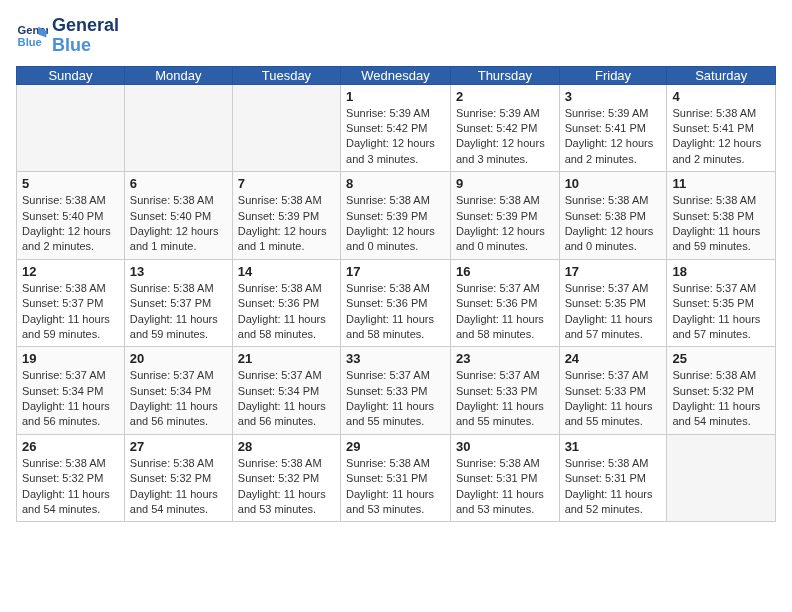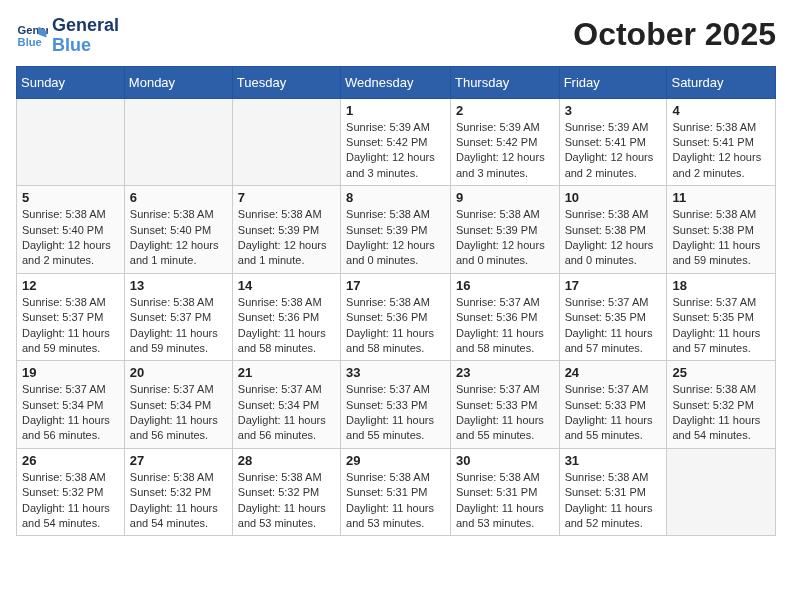--- a/index.html
+++ b/index.html
@@ -46,22 +46,22 @@
     }
     .calendar {
       width: 100%;
       border-collapse: collapse;
       border: 1px solid #ccc;
     }
     .calendar th {
       background: #2c5fa8;
       color: #fff;
       font-size: 13px;
-      padding: 8px 4px;
-      text-align: left;
+      padding: 1px 4px;
+      text-align: center;
       border: 1px solid #2454a0;
       font-weight: normal;
     }
     .calendar td {
       vertical-align: top;
       border: 1px solid #ccc;
       padding: 4px 5px;
       width: 113px;
       min-height: 80px;
       font-size: 11px;
@@ -96,21 +96,20 @@
       <text x="2" y="32" font-size="14" font-weight="bold" fill="#4a90d9">Blue</text>
       <polygon points="28,8 38,14 38,22 28,18" fill="#4a90d9"></polygon>
     </svg>
     <div>
       <div class="logo-text">
         General<br><span>Blue</span>
       </div>
     </div>
   </div>
   <div class="title-block">
-    <div class="month-title">October 2025</div>
   </div>
 </div>
 
 <table class="calendar">
   <thead>
     <tr>
     <th>Sunday</th>
         <th>Monday</th>
         <th>Tuesday</th>
         <th>Wednesday</th>

